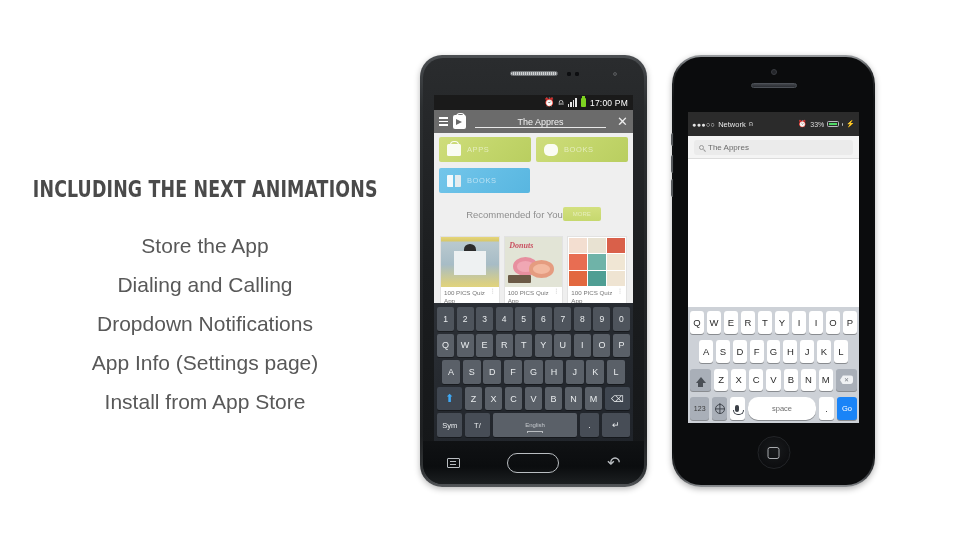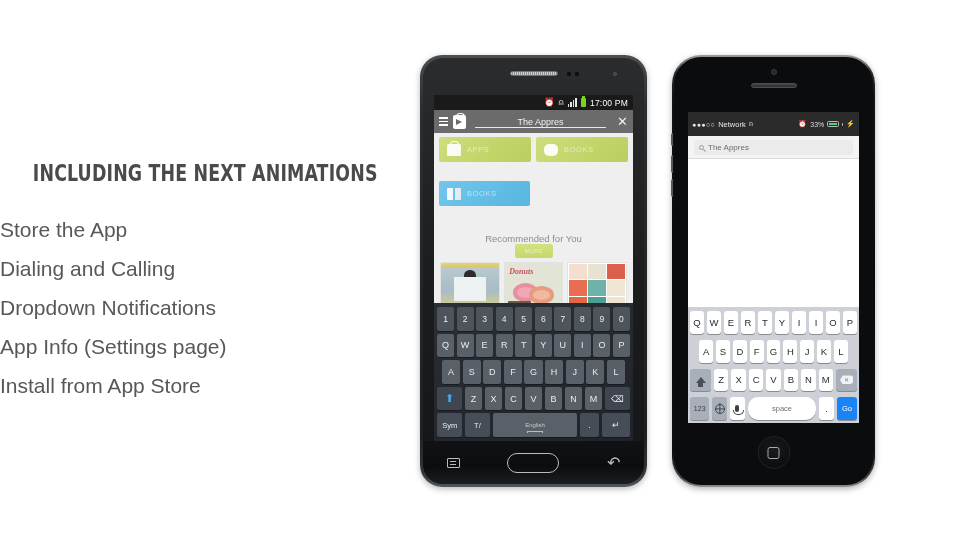--- a/index.html
+++ b/index.html
@@ -6,21 +6,22 @@
   html, body {
     width: 960px; height: 540px;
     background: #ffffff;
     font-family: "Liberation Sans", sans-serif;
     overflow: hidden;
   }
   #stage { position: relative; width: 960px; height: 540px; background: #fff; }
 
   
   #text-panel {
-    position: absolute; left: 0; top: 160px; width: 410px;
+    position: absolute; left: 0; top: 176px; width: 410px;
+    text-align: center;
   }
   #slide-title {
     font-family: "DejaVu Sans Condensed", "Liberation Sans Narrow", "Liberation Sans", sans-serif;
     font-weight: 700;
     font-size: 23px;
     letter-spacing: 0.2px;
     color: #4a4a4a;
     transform: scaleX(0.84);
     transform-origin: center center;
     white-space: nowrap;
@@ -109,39 +110,38 @@
     content:""; position:absolute; left:3px; top:-2px; width:7px; height:4px;
     border:1.5px solid #fff; border-bottom:none; border-radius:4px 4px 0 0;
   }
   #and-searchwrap { flex:1; position: relative; display:flex; align-items:center; justify-content:center; }
   #and-searchtext { color:#f0f0f0; font-size:9px; }
   #and-searchline { position:absolute; left:4px; right:4px; bottom:-1px; height:1px; background:#e8e8e8; }
   #and-close { color:#efefef; font-size:13px; line-height:1; font-weight:300; margin-left:2px; }
   
   #and-content { background:#efefef; height: calc(100% - 38px); overflow:hidden; position:relative; }
   #and-chips { padding: 4px 5px 0 5px; }
-  .chip-row { display:flex; gap:5px; margin-bottom:19px;justify-content:space-between; }
+  .chip-row { display:flex; gap:5px; margin-bottom:6px;justify-content:space-between; }
   .chip {
     height: 25px; border-radius: 2px; display:flex; align-items:center; gap:6px;
     padding: 0 8px; color: rgba(255,255,255,0.55); font-size: 7.5px; letter-spacing:0.6px;
     flex: 1; overflow:hidden;
   }
   .chip.green { background: linear-gradient(135deg,#cfdd7c 0%,#c2d56a 55%,#b9ce60 100%); }
   .chip.blue  { background: linear-gradient(135deg,#74c6ea 0%,#63bde5 55%,#58b6e0 100%); }
   .chip-ico { width:14px; height:12px; background:#fff; opacity:0.92; flex:none; border-radius:1.5px; }
   .chip-ico.bag { border-radius:1.5px; position:relative; }
   .chip-ico.bag::after{ content:""; position:absolute; left:3px; top:-3px; width:7px; height:4px; border:1.5px solid #fff; border-bottom:none; border-radius:4px 4px 0 0;}
   .chip-ico.pad { border-radius:5px; }
   .chip-ico.book { background:none; position:relative; }
   .chip-ico.book::before{content:"";position:absolute;left:0;top:0;width:6px;height:12px;background:#fff;border-radius:1px 0 0 1px;}
   .chip-ico.book::after{content:"";position:absolute;right:0;top:0;width:6px;height:12px;background:#f0f0f0;border-radius:0 1px 1px 0;}
   #and-reco {
     display:flex; align-items:center; justify-content:center;
-    padding: 8px 7px 4px 7px;
-    flex-direction: column;
+    padding: 8px 7px 15px 7px;
   }
   #and-reco-title { font-size:9.5px; color:#8d8d8d; }
   #and-more-btn {
     width: 38px; height: 14px; border-radius:2px;
     background: linear-gradient(180deg,#d3e07f,#c6d86e);
     color: rgba(255,255,255,0.5); font-size:6px; display:flex; align-items:center; justify-content:center;
   }
   #and-cards { display:flex; gap:4px; padding: 0 6px; }
   .and-card { flex:1; background:#fff; border:1px solid #e2e2e2; overflow:hidden; }
   .and-thumb { height: 50px; width:100%; position:relative; }

